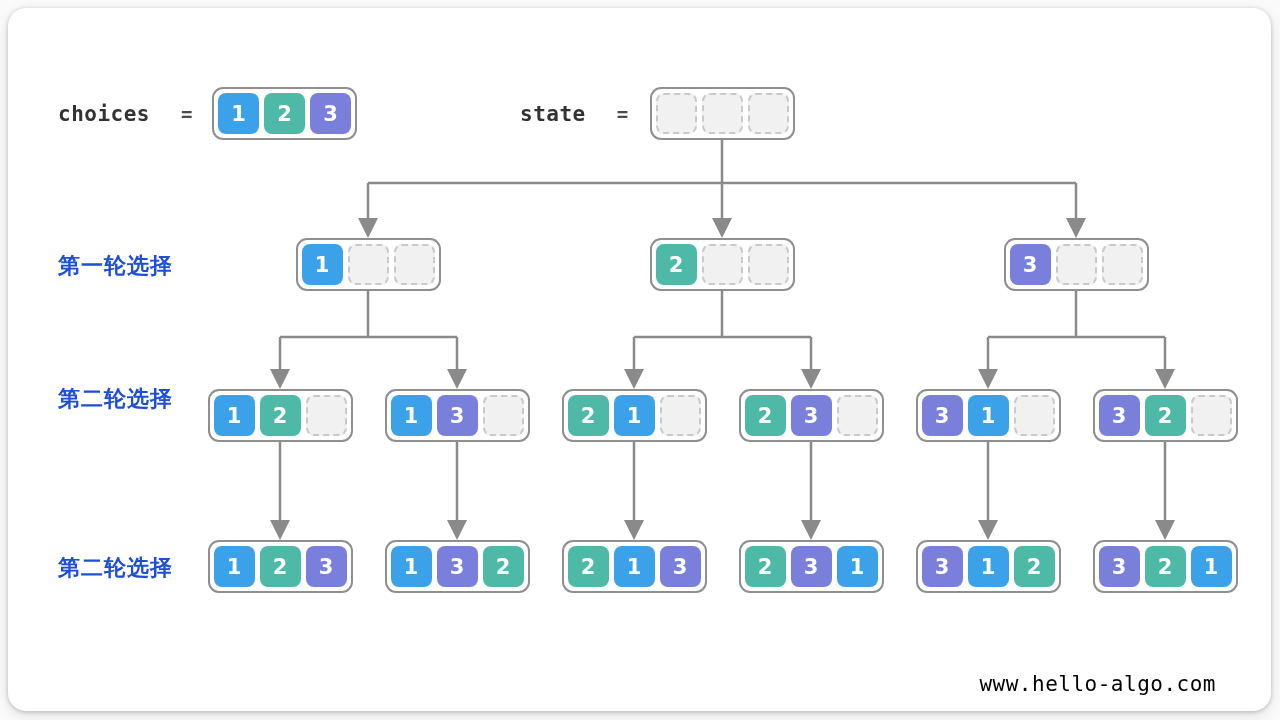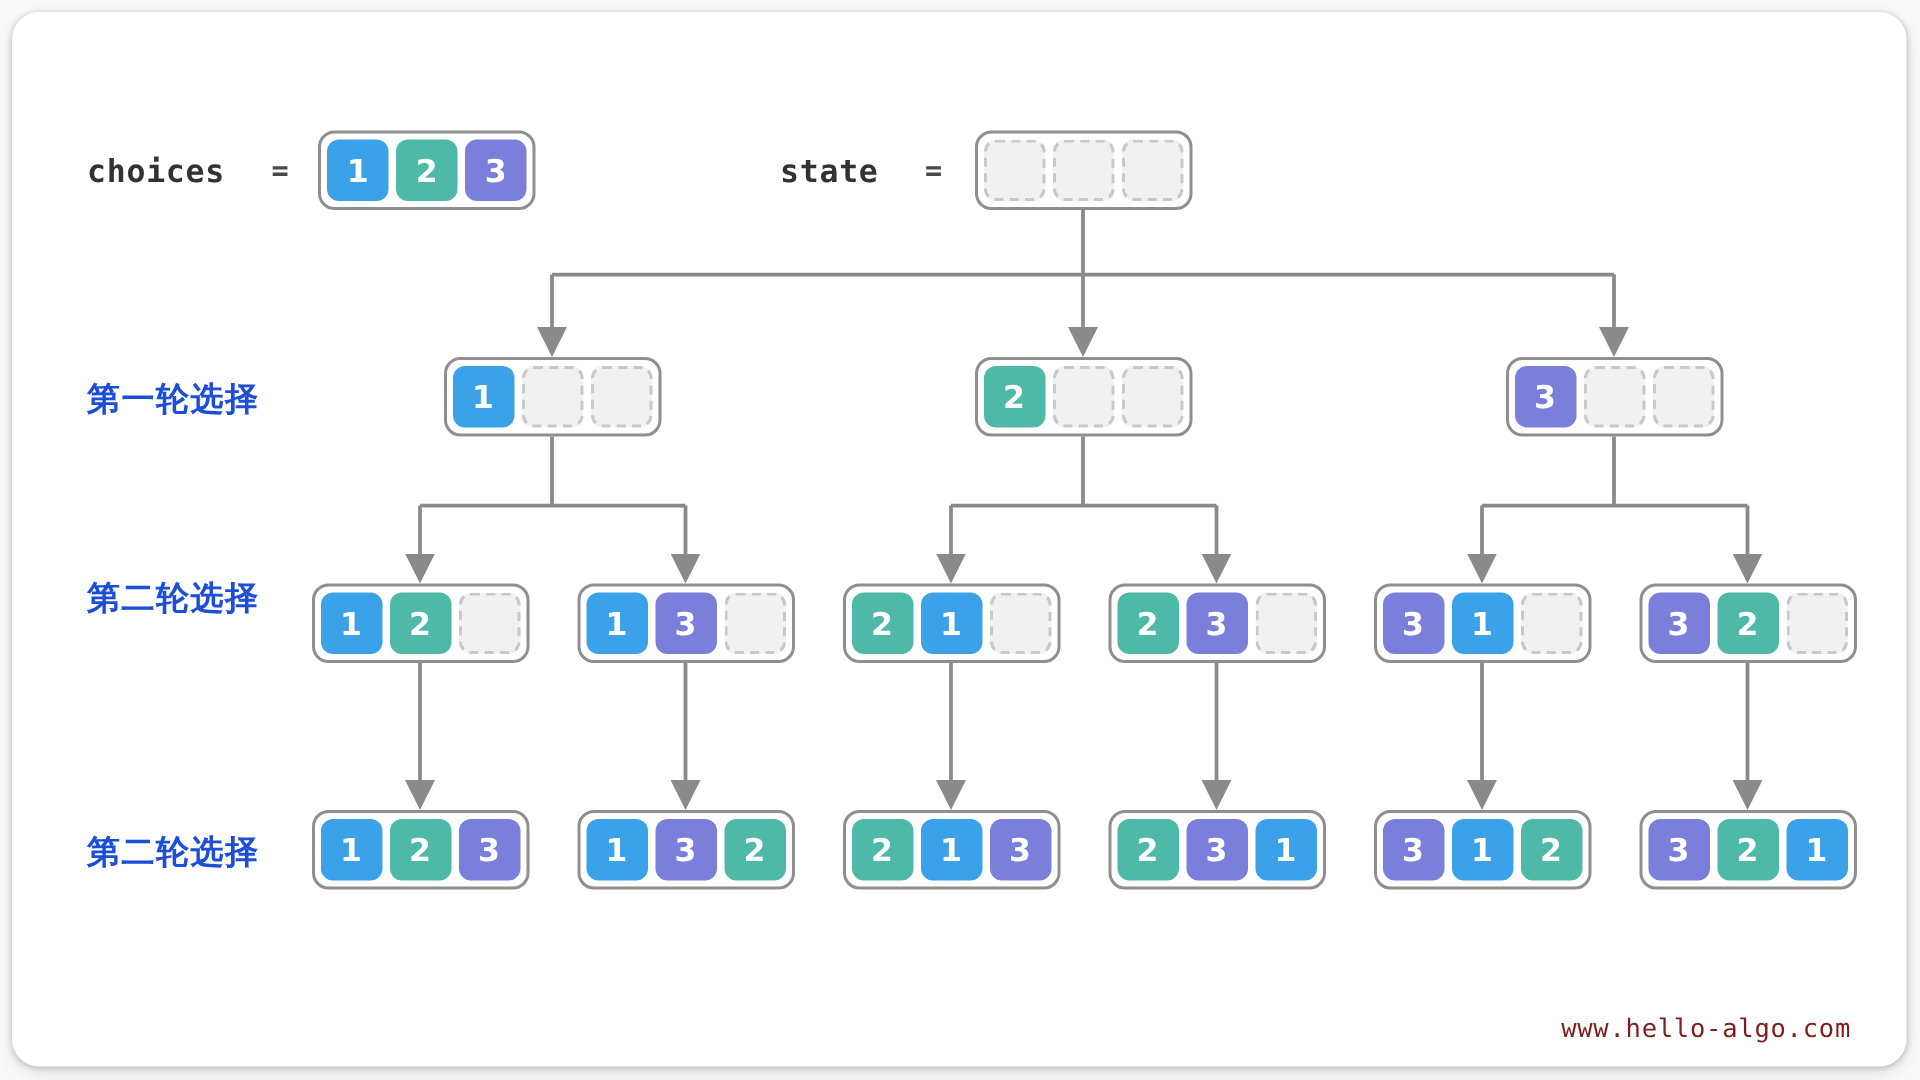--- a/index.html
+++ b/index.html
@@ -40,23 +40,23 @@
   }
   .cell.v1{background:var(--c1);}
   .cell.v2{background:var(--c2);}
   .cell.v3{background:var(--c3);}
   .cell.empty{
     background:var(--empty-bg);
     border:2px dashed var(--empty-border);
   }
   #arrows{position:absolute;left:0;top:0;width:1280px;height:720px;pointer-events:none;}
   .watermark{
-    position:absolute;right:46px;bottom:24px;
+    position:absolute;right:64px;bottom:24px;
     font-family:"DejaVu Sans Mono","Liberation Mono",monospace;
-    font-size:17px;color:#7f1d1d;letter-spacing:0.5px;
+    font-size:21px;color:#000000;letter-spacing:0.5px;
   }
 </style>
 </head>
 <body>
 
 <div class="stage" id="stage">
   <div class="card"></div>
 
   <svg id="arrows">
       <defs>

